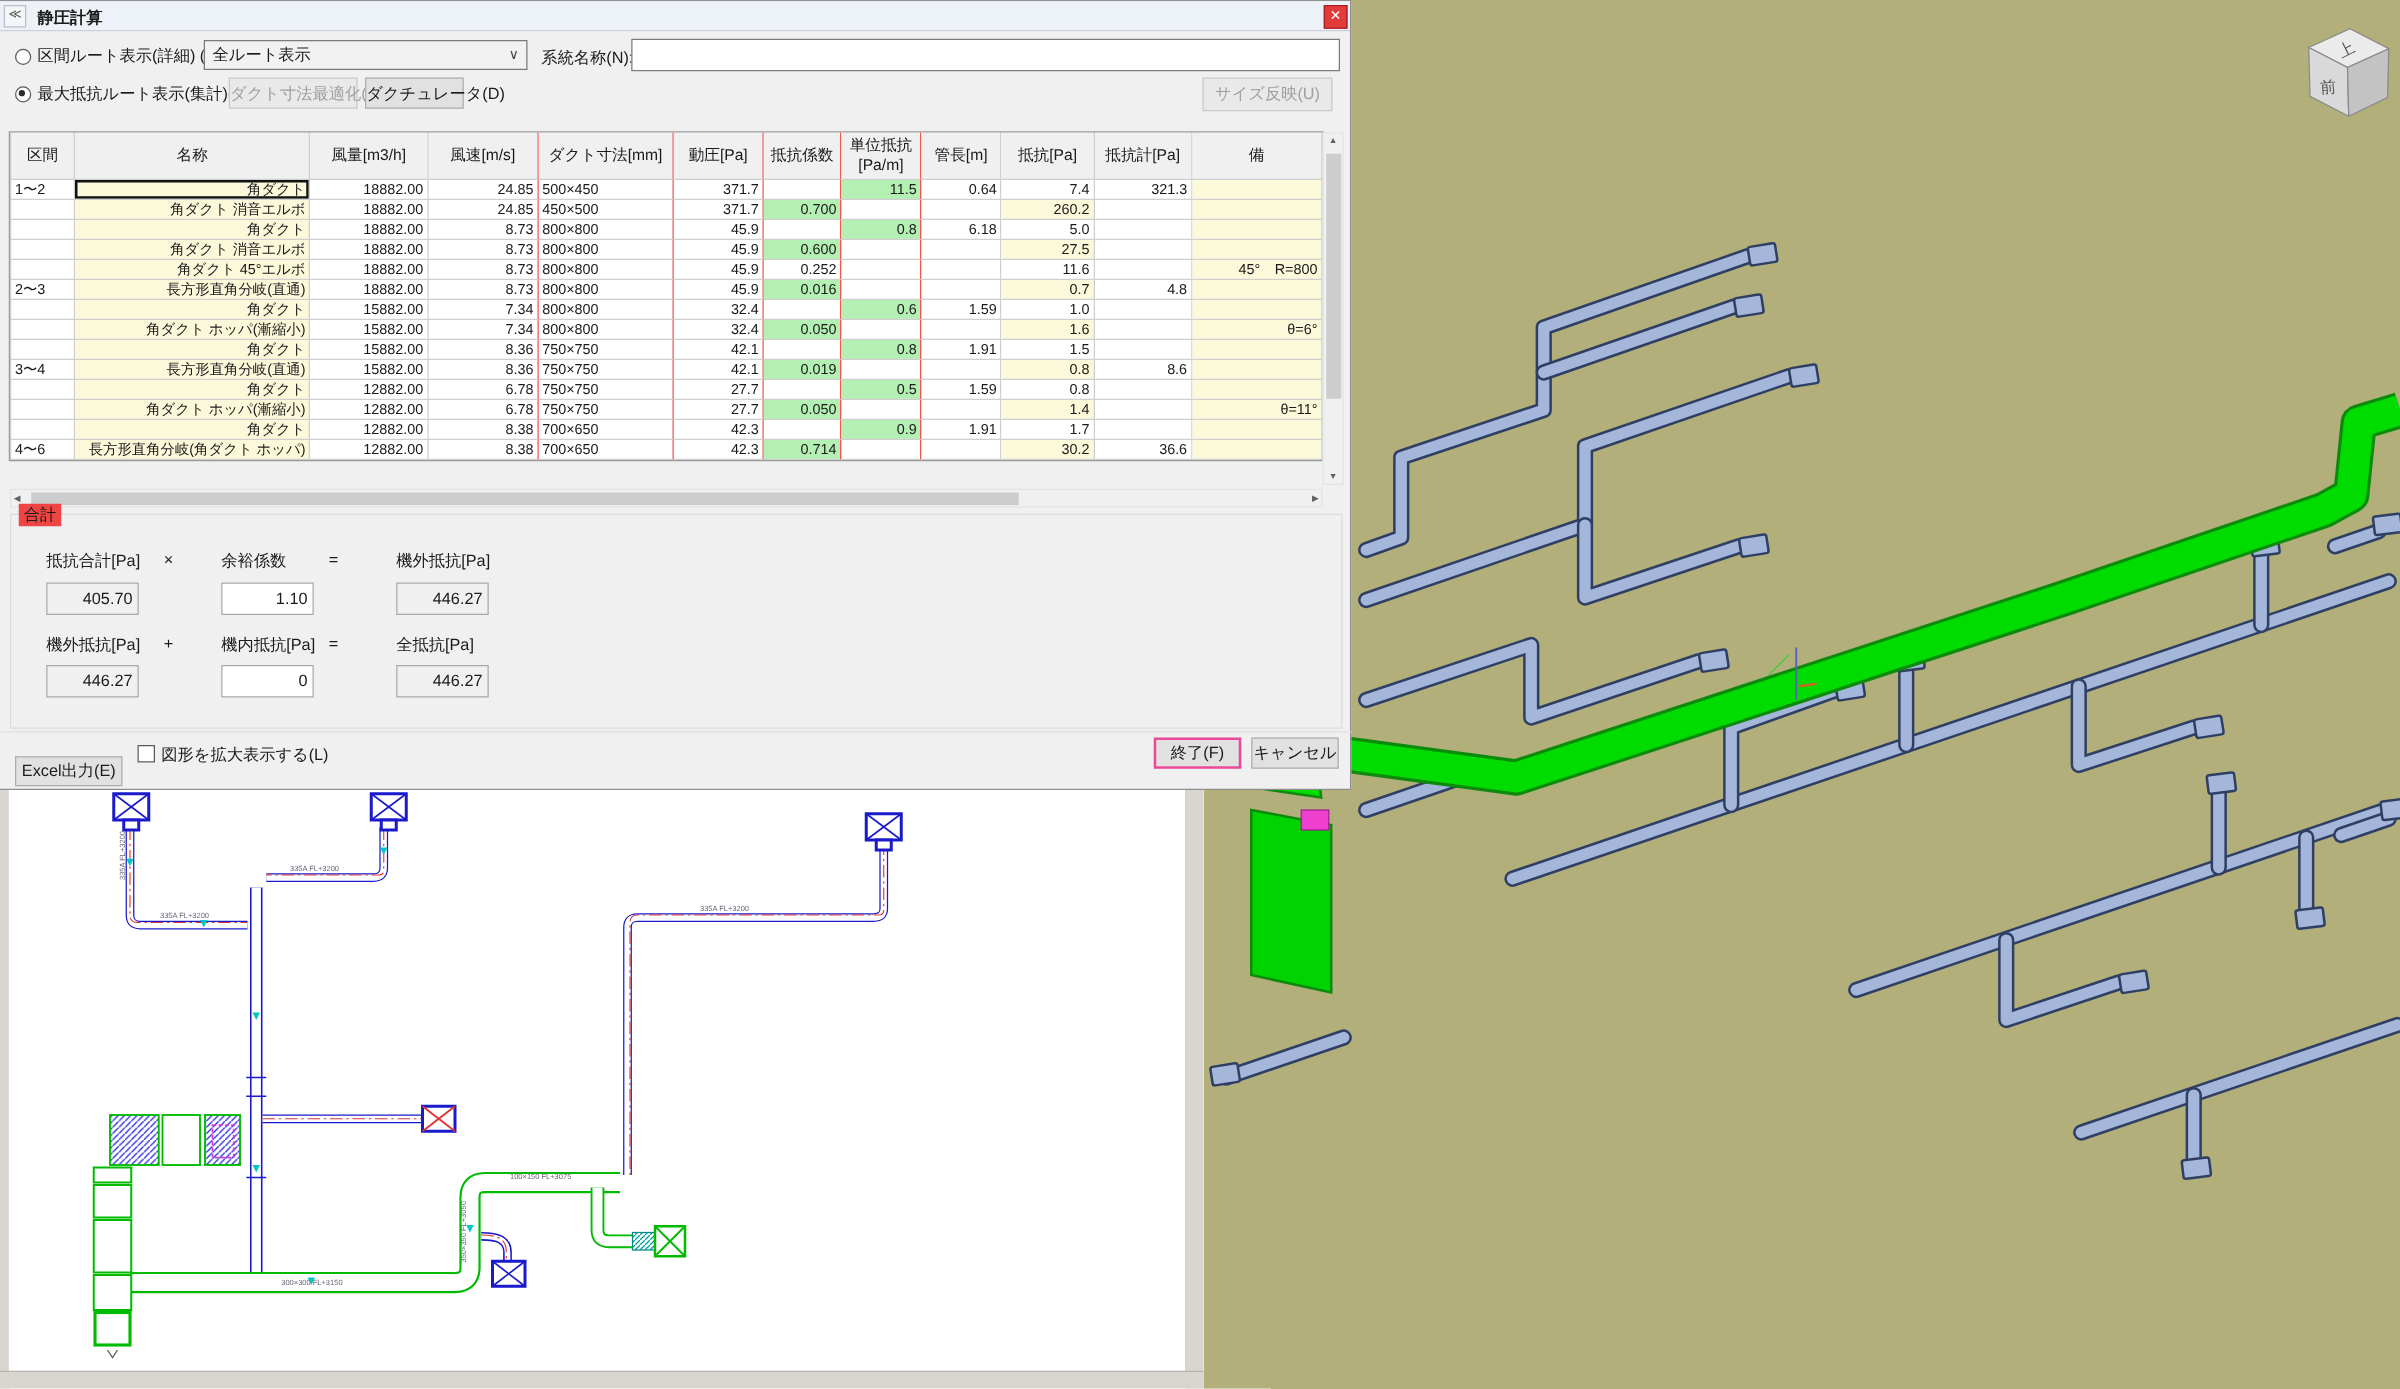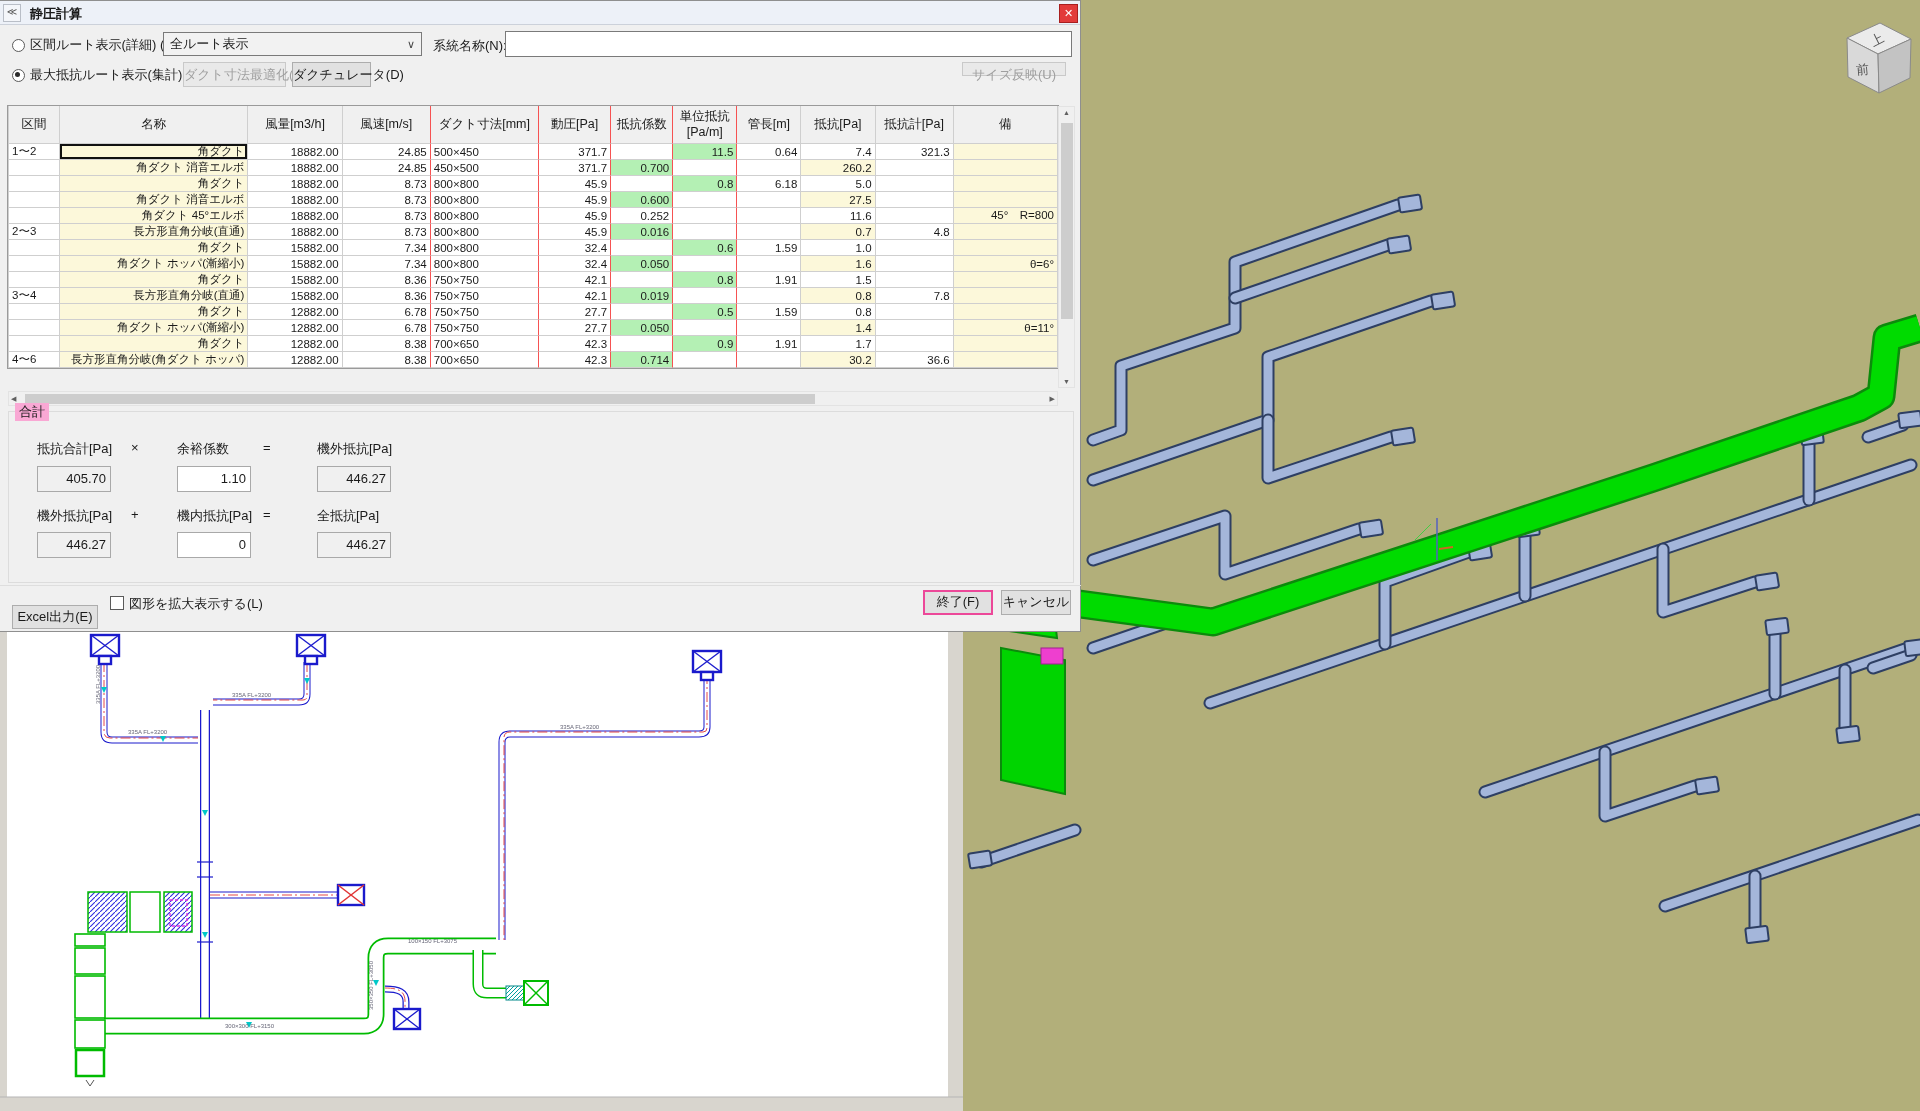--- a/index.html
+++ b/index.html
@@ -42,21 +42,21 @@
   .bg-y{background:#fcf8da}.bg-g{background:#b4f0b4}
   .sel{box-shadow:inset 0 0 0 2px #111}
   
   .vscroll{position:absolute;left:1058px;top:105px;width:17px;height:282px;background:#f0f0f0;border:1px solid #e3e3e3;box-sizing:border-box}
   .hscroll{position:absolute;left:8px;top:390px;width:1050px;height:15px;background:#f0f0f0;border:1px solid #e3e3e3;box-sizing:border-box}
   .sarrow{position:absolute;color:#606060;font-size:7px;text-align:center}
   .vthumb{position:absolute;left:2px;top:16px;width:12px;height:196px;background:#cdcdcd}
   .hthumb{position:absolute;left:16px;top:2px;width:790px;height:10px;background:#cdcdcd}
   
   .groupbox{position:absolute;left:8px;top:410px;width:1064px;height:170px;border:1px solid #dcdcdc}
-  .grouplabel{position:absolute;left:6px;top:-9px;background:#f9a8d4;padding:0 4px;font-size:13px}
+  .grouplabel{position:absolute;left:6px;top:-9px;background:#ef4444;padding:0 4px;font-size:13px}
   .sumlbl{position:absolute;font-size:13px;white-space:nowrap}
   .field{position:absolute;width:74px;height:26px;border:1px solid #a9a9a9;box-sizing:border-box;
          font-size:13px;line-height:24px;text-align:right;padding:0 4px;background:#f0f0f0}
   .field.edit{background:#fff}
   .sep{position:absolute;left:0px;top:584px;width:1081px;height:1px;background:#dedede}
   .checkbox{position:absolute;width:14px;height:14px;border:1px solid #5a5a5a;background:#fff;box-sizing:border-box}
   
   .bo{stroke:#1a1acc;stroke-width:7;fill:none;stroke-linecap:butt}
   .bi{stroke:#fff;stroke-width:5;fill:none}
   .bo2{stroke:#1a1acc;stroke-width:10;fill:none}
@@ -299,21 +299,21 @@
     <span>全ルート表示</span>
     <span class="chev">∨</span>
   </div>
   <div class="lbl" style="left:433px;top:36px">系統名称(N):</div>
   <input class="txtinput" value="" style="">
 
   <div class="radio on" style="left:12px;top:68px"></div>
   <div class="lbl" style="left:30px;top:65px">最大抵抗ルート表示(集計)(T)</div>
   <div class="btn dis" style="left:183px;top:61px;width:103px;height:25px;line-height:23px">ダクト寸法最適化(O)</div>
   <div class="btn" style="left:292px;top:61px;width:79px;height:25px;line-height:23px">ダクチュレータ(D)</div>
-  <div class="btn dis" style="left:962px;top:61px;width:104px;height:14px;line-height:23px">サイズ反映(U)</div>
+  <div class="btn dis" style="left:962px;top:61px;width:104px;height:27px;line-height:23px">サイズ反映(U)</div>
 
   <table class="tbl">
     <colgroup>
         <col style="width: 52px;">
         <col style="width: 188px;">
         <col style="width: 94px;">
         <col style="width: 88px;">
         <col style="width: 108px;">
         <col style="width: 72px;">
         <col style="width: 62px;">
@@ -470,21 +470,21 @@
           <td class="aC first">3〜4</td>
           <td class="aL bg-y">長方形直角分岐(直通)</td>
           <td class="aR">15882.00</td>
           <td class="aR rR">8.36</td>
           <td class="aC rR">750×750</td>
           <td class="aR rR">42.1</td>
           <td class="aR rR bg-g">0.019</td>
           <td class="aR rR"></td>
           <td class="aR"></td>
           <td class="aR bg-y">0.8</td>
-          <td class="aR">7.8</td>
+          <td class="aR">8.6</td>
           <td class="aL bg-y"></td>
         </tr>
         <tr>
           <td class="aC first"></td>
           <td class="aL bg-y">角ダクト</td>
           <td class="aR">12882.00</td>
           <td class="aR rR">6.78</td>
           <td class="aC rR">750×750</td>
           <td class="aR rR">27.7</td>
           <td class="aR rR"></td>

